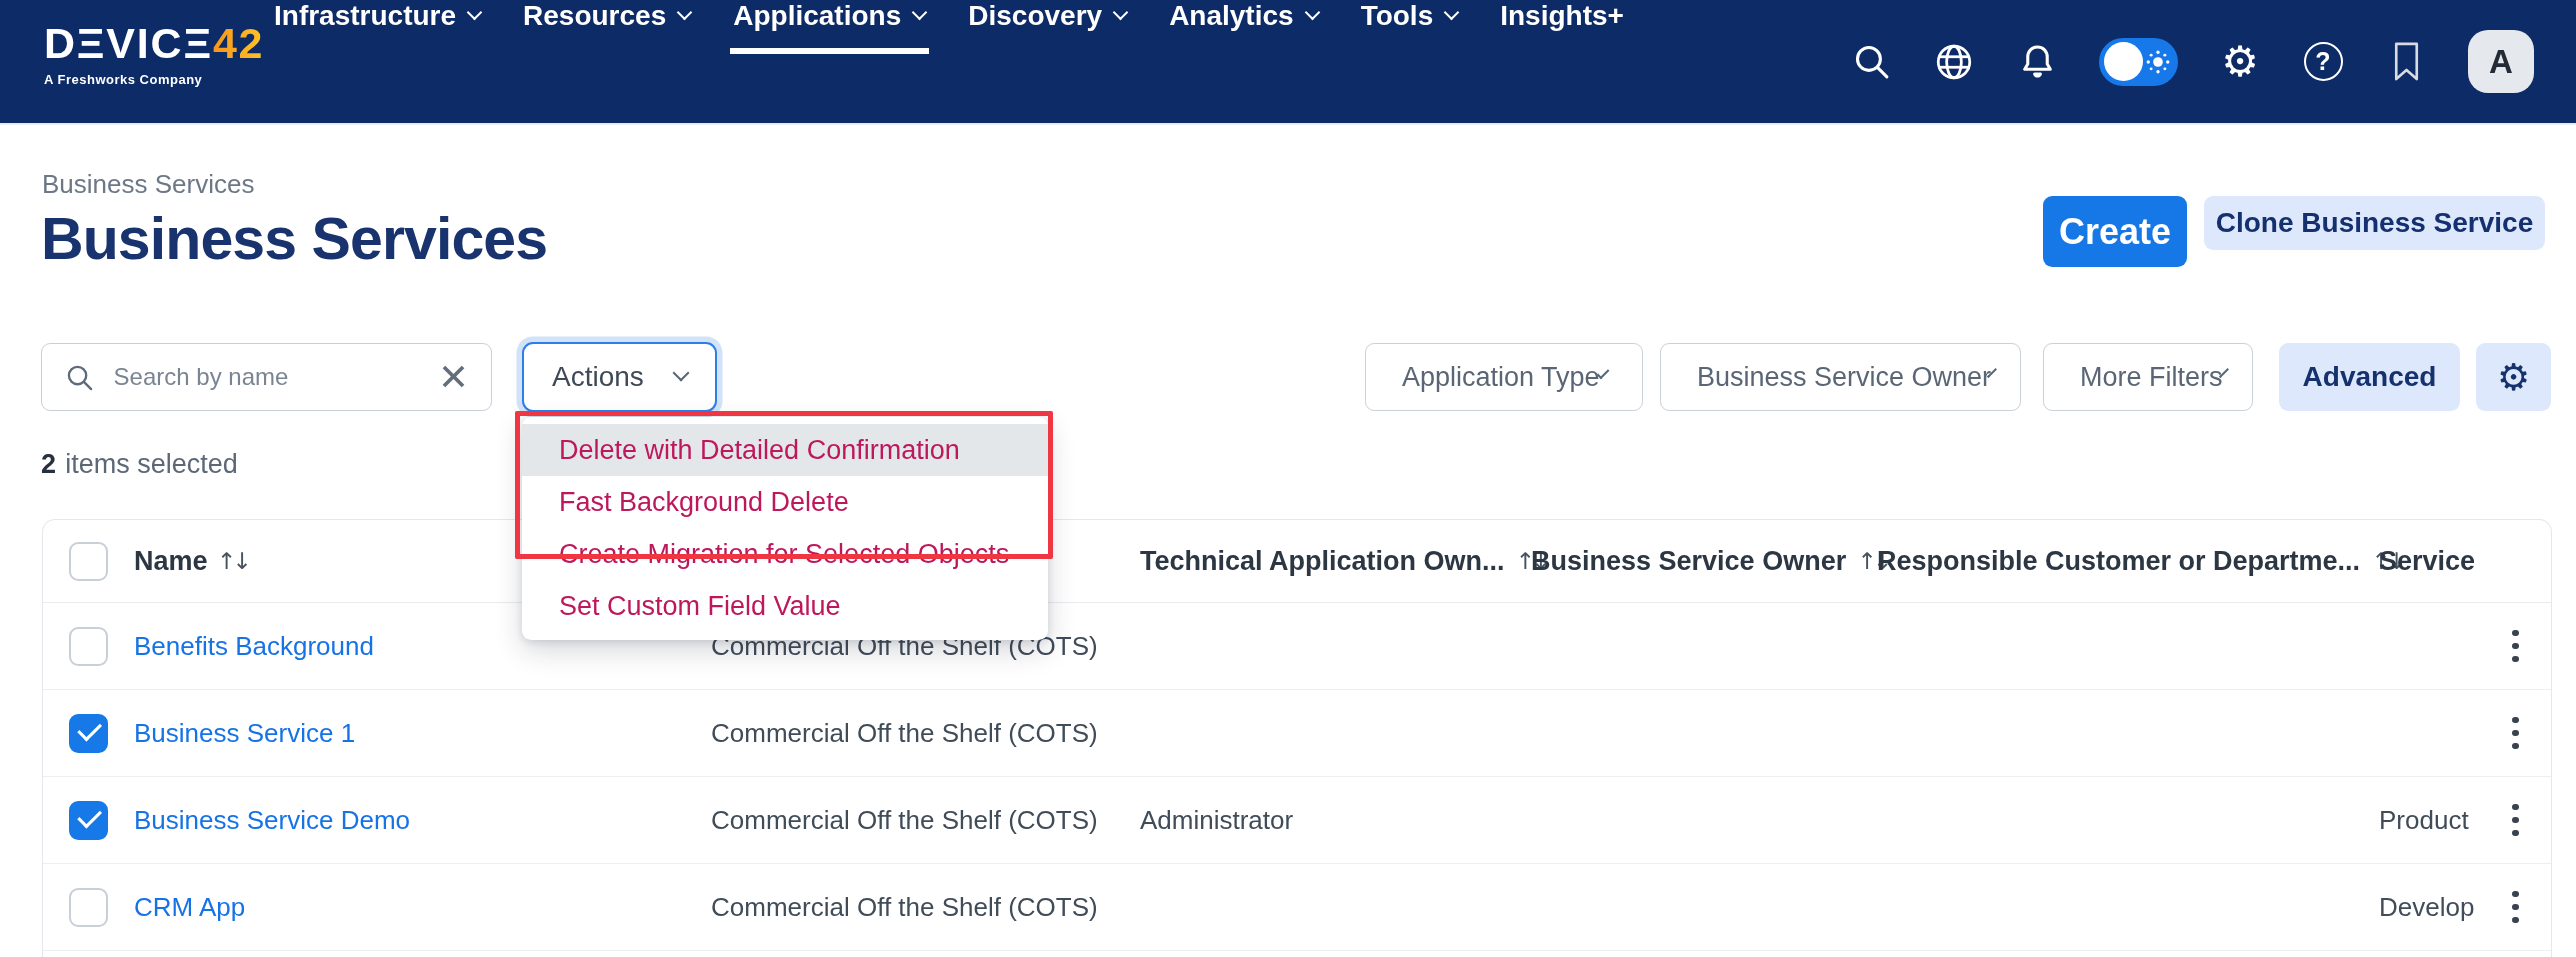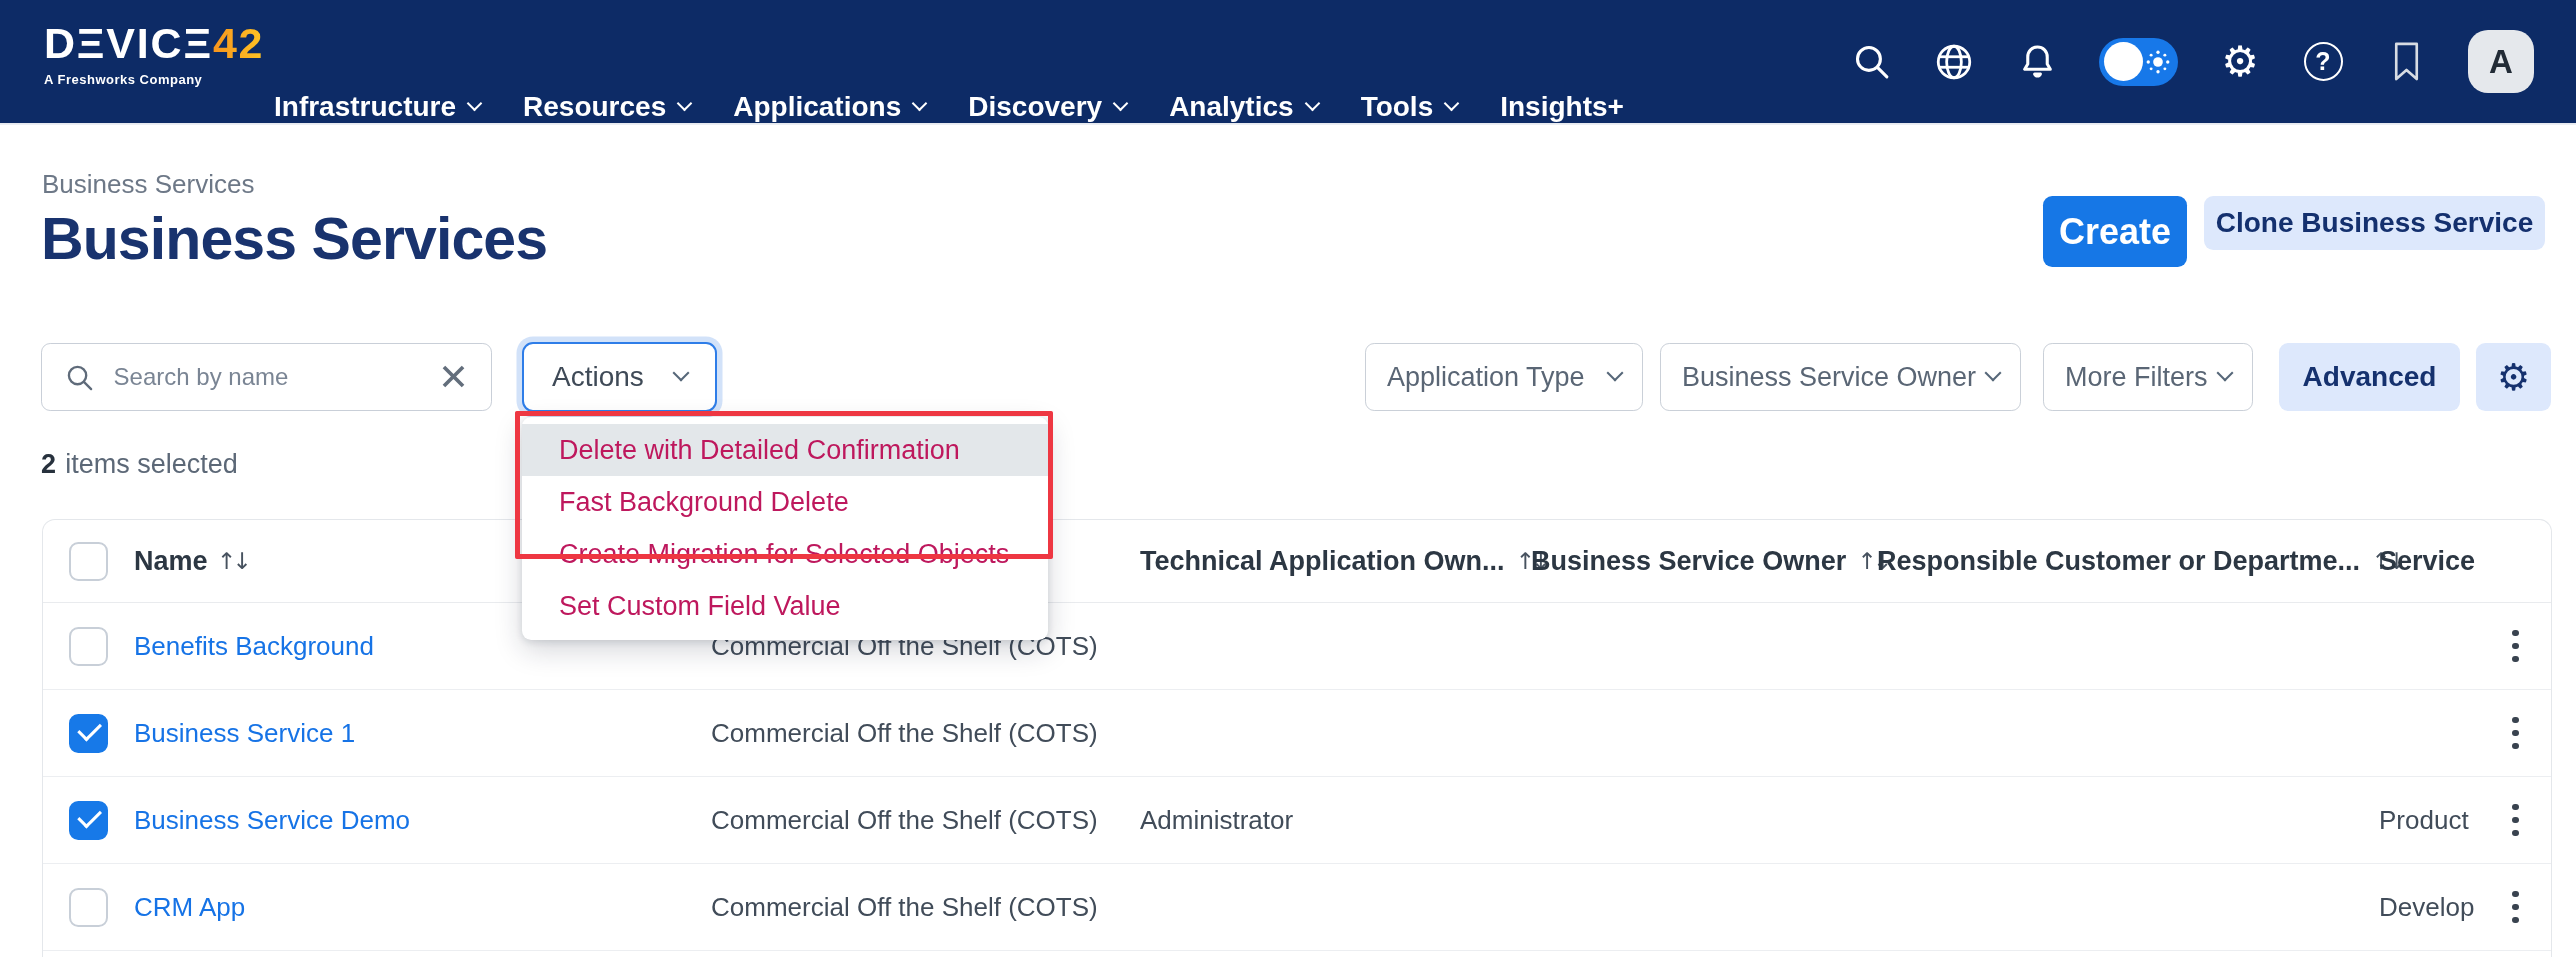--- a/index.html
+++ b/index.html
@@ -10,21 +10,21 @@
   }
   
   .navbar {
     position:absolute; left:0; top:0; width:2576px; height:123px;
     background:#0d2b66; box-shadow:0 1.8px 0 rgba(13,43,102,0.10);
   }
   .logo { position:absolute; left:44px; top:22px; cursor:pointer; }
   .logo-text { font-size:43px; font-weight:700; letter-spacing:1.8px; line-height:1; color:#ffffff; }
   .logo-text .accent { background:linear-gradient(90deg,#f7941d,#ffc425); -webkit-background-clip:text; background-clip:text; color:transparent; }
   .logo-sub { color:#ffffff; font-size:13px; font-weight:700; margin-top:7.4px; letter-spacing:0.5px; }
-  .nav-items { position:absolute; left:274px; top:0; height:123px; display:flex; align-items:flex-end; gap:43px; }
+  .nav-items { position:absolute; left:274px; top:0; height:123px; display:flex; align-items:flex-start; gap:43px; }
   .nav-item { position:relative; display:flex; align-items:center; gap:13px; color:#ffffff; font-size:28px; font-weight:700; cursor:pointer; white-space:nowrap; }
   .nav-item .chev { width:11px; height:11px; border-right:2.8px solid #fff; border-bottom:2.8px solid #fff; transform:rotate(45deg); margin-top:-7.4px; }
   .nav-item.active::after { content:""; position:absolute; left:-3.7px; right:-3.7px; bottom:-22px; height:6.5px; background:#ffffff; }
   .nav-icons { position:absolute; right:42px; top:0; height:123px; display:flex; align-items:center; gap:41px; }
   .nav-ic { width:42px; height:42px; display:flex; align-items:center; justify-content:center; cursor:pointer; }
   .toggle { width:79px; height:48px; border-radius:24px; background:#1778e9; position:relative; cursor:pointer; }
   .toggle .knob { position:absolute; left:4.6px; top:4.6px; width:39px; height:39px; border-radius:50%; background:#ffffff; }
   .toggle svg { position:absolute; right:7.4px; top:11px; }
   .avatar { width:66px; height:63px; border-radius:20px; background:#e5e8ec; display:flex; align-items:center; justify-content:center; font-size:33px; font-weight:700; color:#222b36; cursor:pointer; }
   .help-ic { width:39px; height:39px; border-radius:50%; border:2.8px solid #fff; color:#fff; font-size:25px; font-weight:700; display:flex; align-items:center; justify-content:center; }
@@ -35,21 +35,21 @@
   .btn { border:none; cursor:pointer; font-family:inherit; border-radius:9.2px; }
   .btn-create { position:absolute; left:2043px; top:196px; width:144px; height:71px; background:#1677e6; color:#ffffff; font-size:36px; font-weight:700; }
   .btn-clone { position:absolute; left:2204px; top:196px; width:341px; height:54px; background:#dde8fc; color:#14306e; font-size:28px; font-weight:700; }
   
   .search-box { position:absolute; left:41px; top:343px; width:451px; height:68px; border:1.8px solid #c9cfd8; border-radius:9.2px; background:#fff; display:flex; align-items:center; padding:0 22px; gap:16.6px; }
   .search-box input { border:none; outline:none; flex:1; font-size:24px; color:#333; font-family:inherit; background:transparent; min-width:0; }
   .search-box input::placeholder { color:#7a8594; }
   .clear-x { color:#636e7c; font-size:37px; line-height:1; cursor:pointer; font-family:"DejaVu Sans", sans-serif; }
   .actions-btn { position:absolute; left:522px; top:342px; width:195px; height:70px; background:#fff; border:2.8px solid #2e7de8; border-radius:11px; box-shadow:0 0 0 5.5px #d2e2f9; display:flex; align-items:center; justify-content:space-between; padding:0 28px; font-size:28px; color:#3f4a57; cursor:pointer; }
   .chev-gray { width:12px; height:12px; border-right:2.8px solid #566779; border-bottom:2.8px solid #566779; transform:rotate(45deg); margin-top:-7.4px; }
-  .filter-chip { position:absolute; top:343px; height:68px; border:1.8px solid #cad0d8; border-radius:9.2px; background:#fff; display:flex; align-items:center; justify-content:space-between; padding:0 21px; font-size:27px; color:#5a6675; cursor:pointer; white-space:nowrap; }
+  .filter-chip { position:absolute; top:343px; height:68px; border:1.8px solid #cad0d8; border-radius:9.2px; background:#fff; display:flex; align-items:center; justify-content:space-between; padding:0 36px; font-size:27px; color:#5a6675; cursor:pointer; white-space:nowrap; }
   .f0 { left:1365px; width:278px; } .f1 { left:1660px; width:361px; } .f2 { left:2043px; width:210px; }
   .btn-advanced { position:absolute; left:2279px; top:343px; width:181px; height:68px; background:#dde8fc; color:#15316e; font-size:28px; font-weight:700; }
   .btn-gear { position:absolute; left:2476px; top:343px; width:75px; height:68px; background:#dde8fc; display:flex; align-items:center; justify-content:center; }
   .btn-gear .g { color:#15316e; font-size:37px; line-height:1; font-family:"DejaVu Sans", sans-serif; }
   .selection { position:absolute; left:41px; top:449px; font-size:27px; color:#5c6877; }
   .selection b { color:#27313d; margin-right:9.2px; }
   
   .table-card { position:absolute; left:42px; top:519px; width:2510px; height:443px; border:1.8px solid #e4e7eb; border-bottom:none; border-radius:13px 13px 0 0; background:#fff; overflow:hidden; }
   .thead { height:83px; display:flex; align-items:center; border-bottom:1.8px solid #e9ebee; font-size:27px; font-weight:700; color:#2c3743; }
   .trow { height:87px; display:flex; align-items:center; border-bottom:1.8px solid #eceef1; font-size:26px; color:#414c59; }

